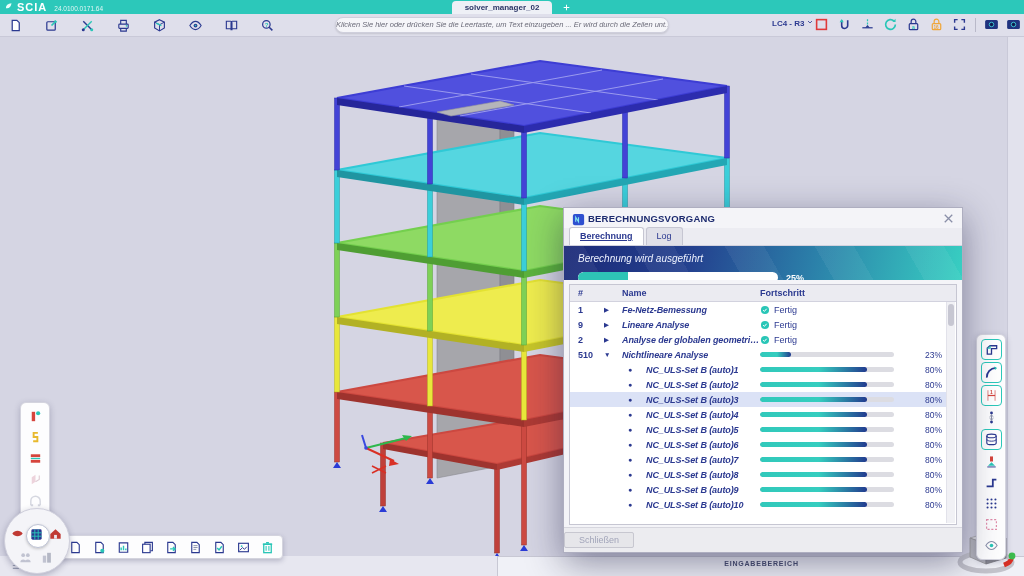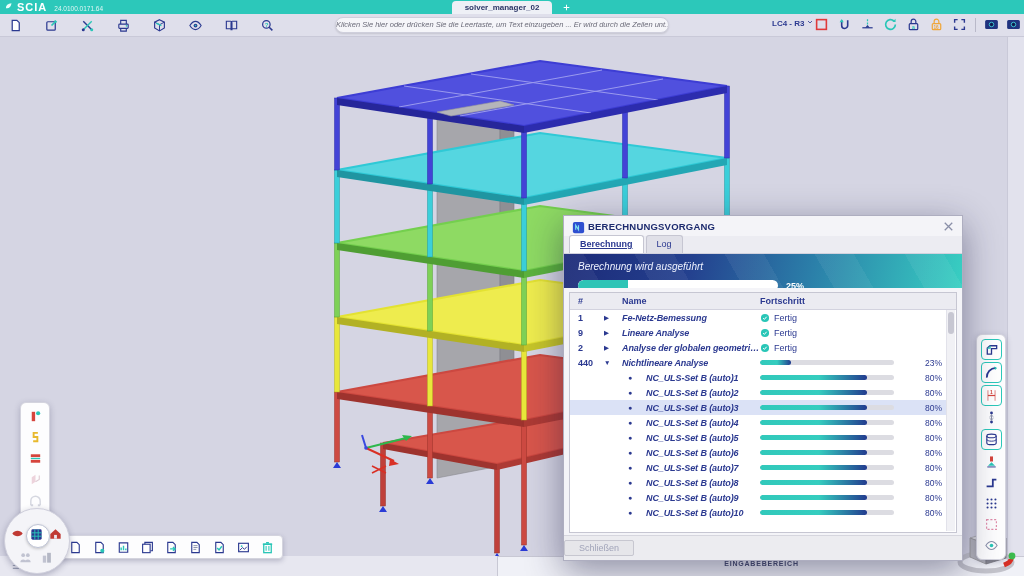--- a/index.html
+++ b/index.html
@@ -39,21 +39,21 @@
   .right-tools{left:976px;top:334px;width:28px;z-index:8;}
   .bottom-strip{position:absolute;left:60px;top:535px;height:22px;background:#fdfdfe;border:1px solid #d4d4de;border-radius:4px;box-shadow:0 2px 5px rgba(40,40,80,.25);display:flex;align-items:center;gap:5px;padding:0 5px;z-index:8;}
 
   
   .hub{position:absolute;left:4px;top:508px;width:66px;height:66px;z-index:9;}
   .hub .ring{position:absolute;left:0;top:0;width:64px;height:64px;border-radius:50%;background:#f4f4f8;border:1px solid #cfcfdc;box-shadow:0 2px 6px rgba(40,40,80,.3);}
   .hub .hicon{position:absolute;width:16px;height:16px;}
   .hub .sel{position:absolute;left:22px;top:16px;width:22px;height:22px;border-radius:50%;background:#fff;border:1px solid #bfc4d6;box-shadow:0 1px 3px rgba(0,0,0,.2);}
 
   
-  .dialog{position:absolute;left:563px;top:215px;width:398px;height:344px;background:#f4f4f8;border:1px solid #aeaec0;box-shadow:0 10px 34px rgba(20,20,60,.45);z-index:15;display:flex;flex-direction:column;}
+  .dialog{position:absolute;left:563px;top:207px;width:398px;height:344px;background:#f4f4f8;border:1px solid #aeaec0;box-shadow:0 10px 34px rgba(20,20,60,.45);z-index:15;display:flex;flex-direction:column;}
   .dlg-title{height:20px;display:flex;align-items:center;gap:5px;padding:0 7px;}
   .dlg-title .ttl{font-size:9.5px;font-weight:bold;color:#1c2a6e;letter-spacing:.2px;}
   .dlg-title .x{margin-left:auto;width:14px;height:14px;cursor:default;}
   .dlg-tabs{height:17px;display:flex;align-items:flex-end;gap:2px;padding-left:5px;background:#ececf2;border-bottom:1px solid #d2d2de;}
   .dtab{height:15px;line-height:15px;padding:1px 10px;font-size:9px;color:#2b3990;background:#e0e0e8;border:1px solid #c6c6d2;border-bottom:none;border-radius:3px 3px 0 0;cursor:default;}
   .dtab.active{background:#fff;font-weight:bold;text-decoration:underline;}
   .banner{position:relative;height:34px;background:linear-gradient(103deg,#1c2a78 0%,#24418f 32%,#2b7fa9 62%,#38cfc2 100%);overflow:hidden;}
   .banner::after{content:"";position:absolute;inset:0;background:repeating-linear-gradient(60deg,rgba(255,255,255,.055) 0 34px,transparent 34px 78px);}
   .banner .stat{position:absolute;left:14px;top:7px;color:#eef2ff;font-size:10px;font-style:italic;z-index:2;}
   .banner .track{position:absolute;left:14px;top:26px;width:200px;height:11px;background:#fff;border-radius:6px;z-index:2;overflow:hidden;}
@@ -613,21 +613,21 @@
                 <svg viewBox="0 0 16 16" width="15" height="15">
                   <circle cx="8" cy="8" r="6.5" fill="#29c6b7"></circle>
                   <path d="M5 8.2l2 2 3.6-4.2" fill="none" stroke="#fff" stroke-width="1.6"></path>
                 </svg>
               </span>
               <span class="done-txt">Fertig</span>
             </span>
             <span class="c-pct"></span>
           </div>
           <div class="trow">
-            <span class="c-id">440</span>
+            <span class="c-id">510</span>
             <span class="c-mk">▼</span>
             <span class="c-name">Nichtlineare Analyse</span>
             <span class="c-st">
               <span class="bar">
                 <span class="fill" style="width: 23%;"></span>
               </span>
             </span>
             <span class="c-pct">23%</span>
           </div>
           <div class="trow childrow">

